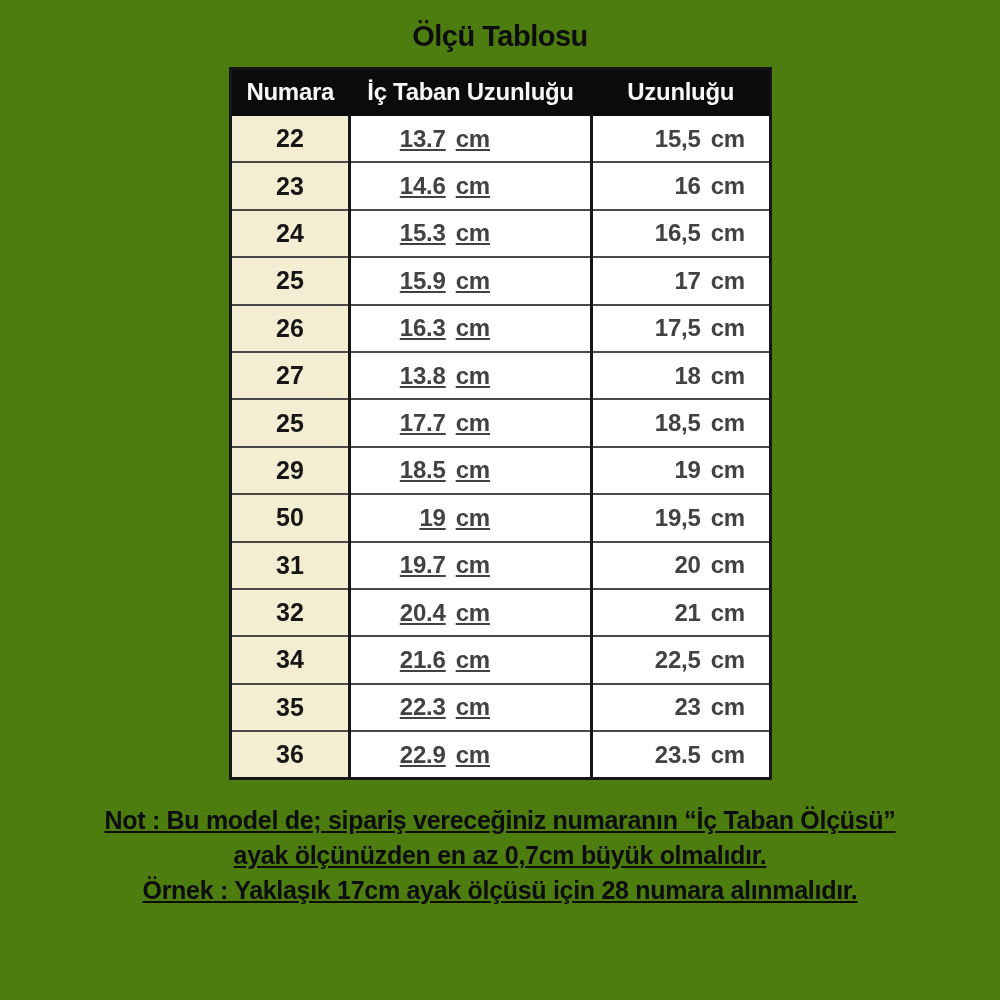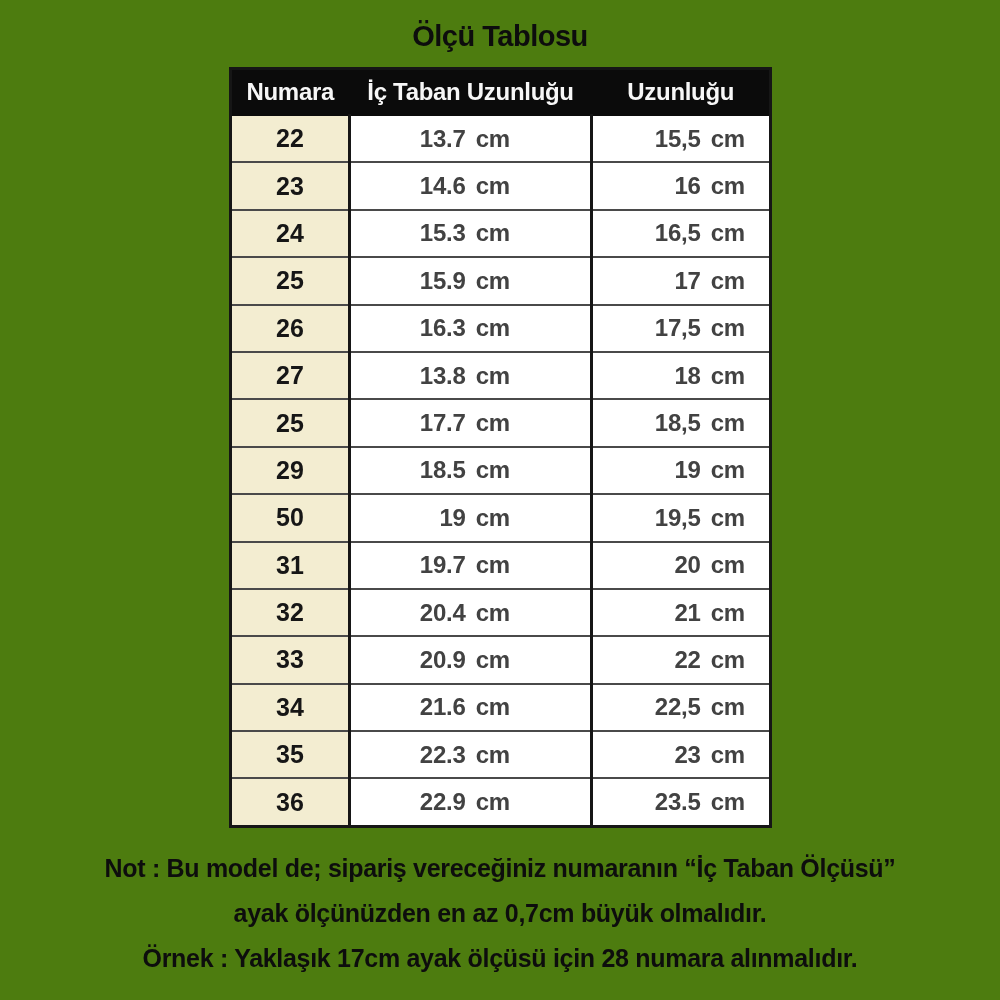--- a/index.html
+++ b/index.html
@@ -63,33 +63,33 @@
     font-weight: 700;
     font-size: 25px;
     color: #161616;
   }
   .size-table td.c-val {
     text-align: right;
     font-weight: 700;
     color: var(--value-text, #424242);
     letter-spacing: -0.2px;
   }
-  .size-table td.c-insole { padding-right: 80px; }
+  .size-table td.c-insole { padding-right: 100px; text-decoration: underline; }
   .size-table td.c-height { padding-right: 24px; }
   .unit { margin-left: 10px; }
   .notes {
     margin-top: 23px;
     text-align: center;
     font-size: 25px;
     font-weight: 700;
     letter-spacing: -0.3px;
     color: #0d0d0d;
     line-height: 35px;
   }
-  .notes p { margin: 10px; }
+  .notes p { margin: 0; text-decoration: underline; }
 </style>
 </head>
 <body>
 
 <div class="page">
 
   <h1 class="page-title">Ölçü Tablosu</h1>
 
   <table class="size-table">
     <colgroup>
@@ -154,25 +154,20 @@
           <td class="c-num">31</td>
           <td class="c-val c-insole"><span>19.7</span><span class="unit">cm</span></td>
           <td class="c-val c-height"><span>20</span><span class="unit">cm</span></td>
         </tr>
         <tr>
           <td class="c-num">32</td>
           <td class="c-val c-insole"><span>20.4</span><span class="unit">cm</span></td>
           <td class="c-val c-height"><span>21</span><span class="unit">cm</span></td>
         </tr>
         <tr>
-          <td class="c-num">33</td>
-          <td class="c-val c-insole"><span>20.9</span><span class="unit">cm</span></td>
-          <td class="c-val c-height"><span>22</span><span class="unit">cm</span></td>
-        </tr>
-        <tr>
           <td class="c-num">34</td>
           <td class="c-val c-insole"><span>21.6</span><span class="unit">cm</span></td>
           <td class="c-val c-height"><span>22,5</span><span class="unit">cm</span></td>
         </tr>
         <tr>
           <td class="c-num">35</td>
           <td class="c-val c-insole"><span>22.3</span><span class="unit">cm</span></td>
           <td class="c-val c-height"><span>23</span><span class="unit">cm</span></td>
         </tr>
         <tr>

